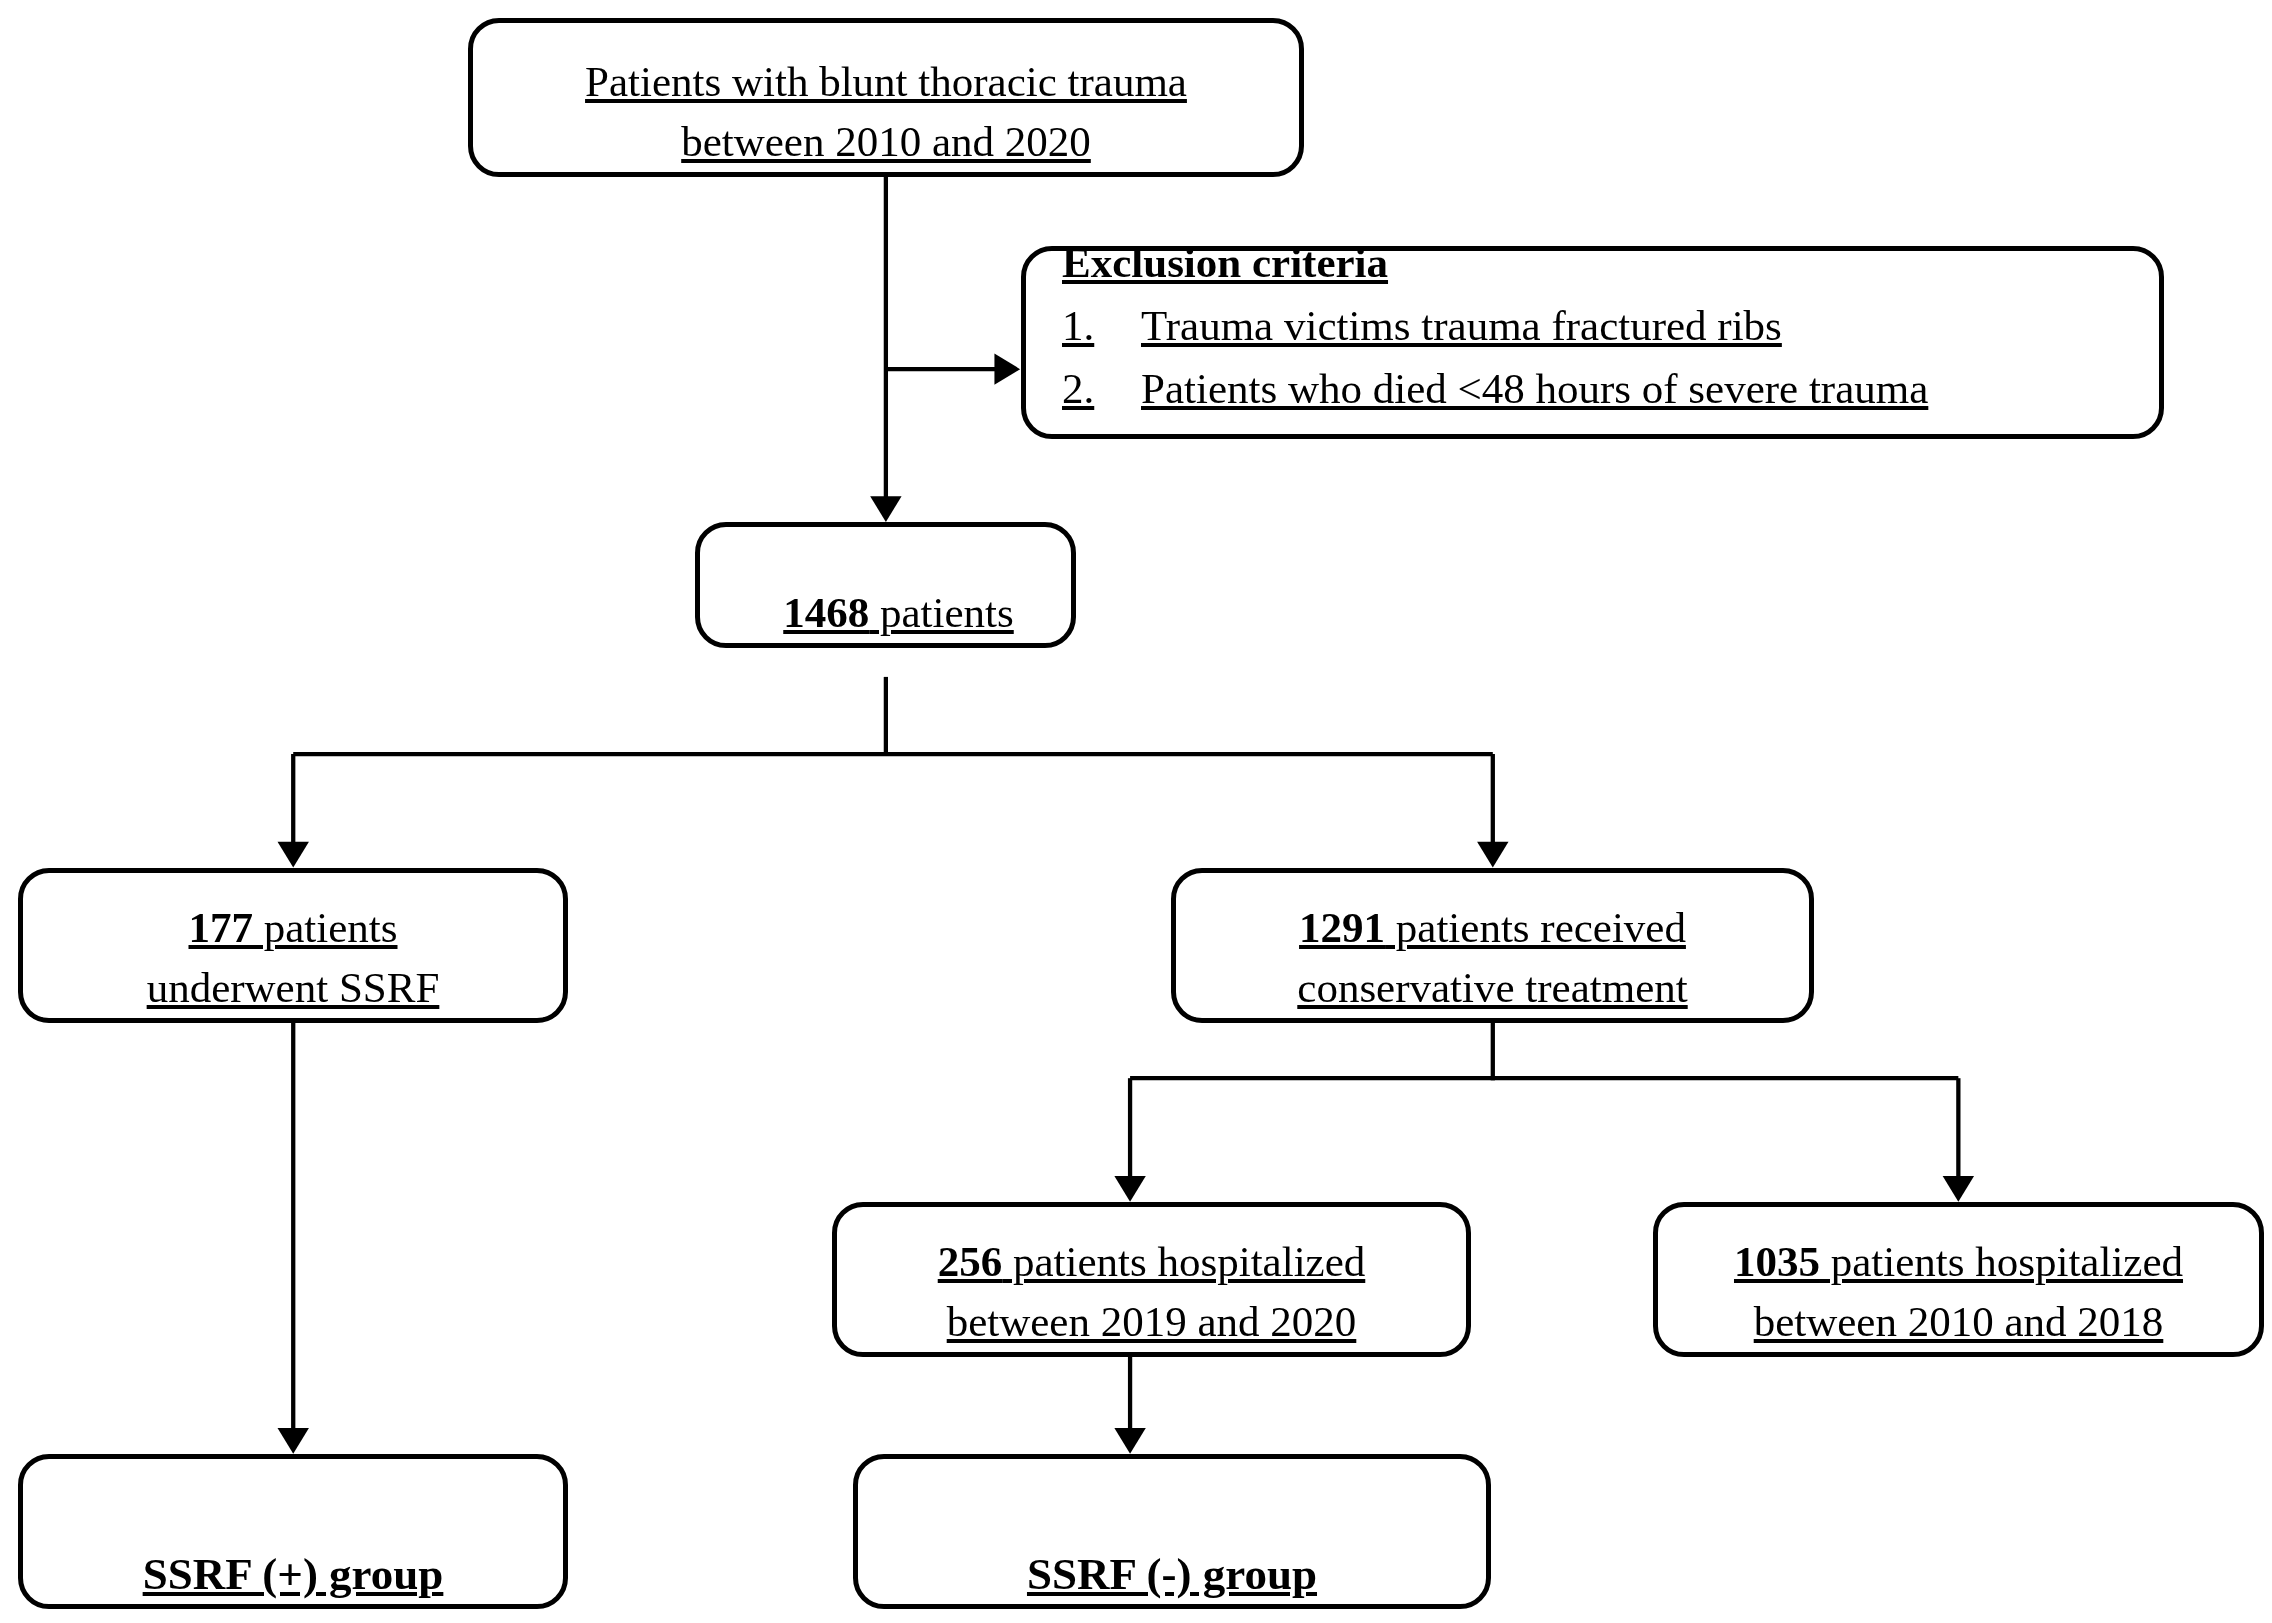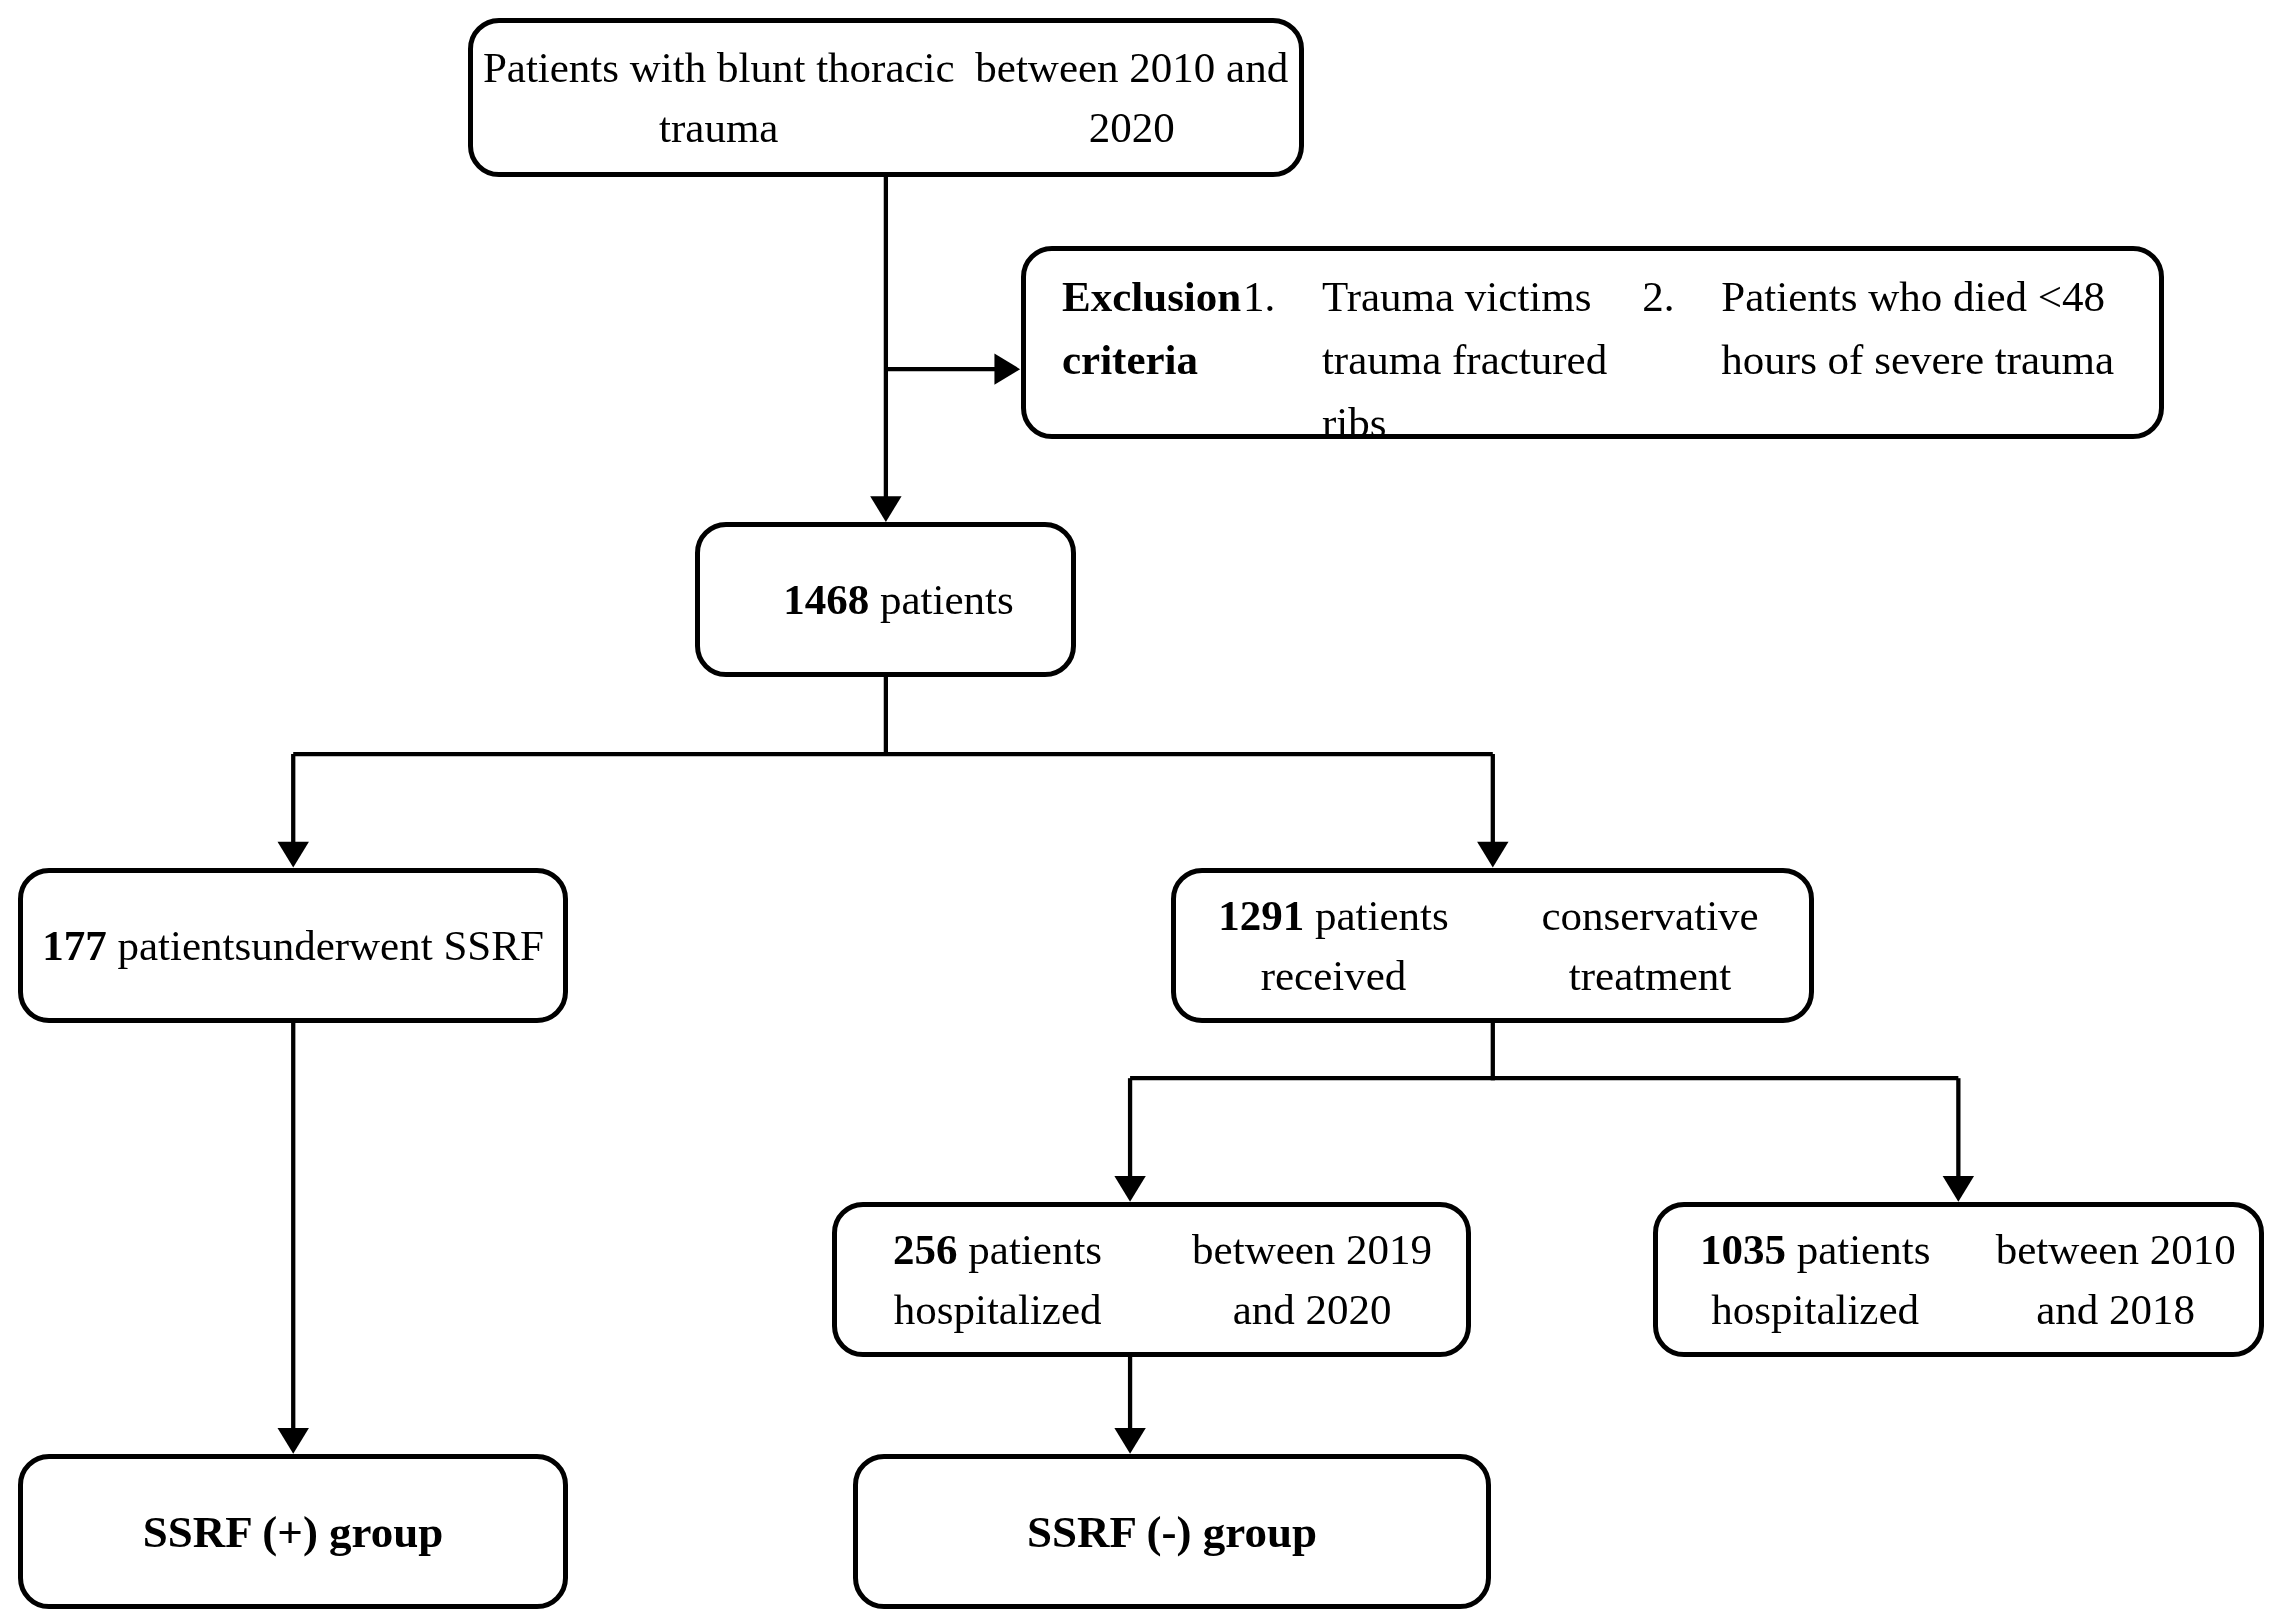--- a/index.html
+++ b/index.html
@@ -11,25 +11,27 @@
     color:#000;
     overflow:hidden;
   }
   .node{
     position:absolute;
     background:#ffffff;
     border:5px solid #000;
     border-radius:31px;
     box-sizing:border-box;
     display:flex;
-    justify-content:center;
+    flex-direction:column;
+    justify-content:flex-end;
     align-items:center;
     text-align:center;
     font-size:43px;
     line-height:60px;
+    text-decoration:underline;
   }
   .b{font-weight:bold;}
   .node.excl{
     align-items:flex-start;
     text-align:left;
     padding:14.3px 36px;
     line-height:63px;
   }
   .excl-row{display:flex;}
   .excl-num{width:79px;flex:none;}
@@ -84,21 +86,21 @@
     <div class="excl-row">
       <span class="excl-num">1.</span>
       <span>Trauma victims trauma fractured ribs</span>
     </div>
     <div class="excl-row">
       <span class="excl-num">2.</span>
       <span>Patients who died &lt;48 hours of severe trauma</span>
     </div>
   </div>
 
-  <div class="node" style="left:695px;top:522px;width:381px;height:155px;padding-left:26px;">
+  <div class="node" style="left:695px;top:522px;width:381px;height:126px;padding-left:26px;">
     <div><span class="b">1468</span><span> patients</span></div>
   </div>
 
   <div class="node" style="left:18px;top:868px;width:550px;height:155px;">
     <div><span class="b">177</span><span> patients</span></div>
     <div>underwent SSRF</div>
   </div>
 
   <div class="node" style="left:1171px;top:868px;width:643px;height:155px;">
     <div><span class="b">1291</span><span> patients received</span></div>

